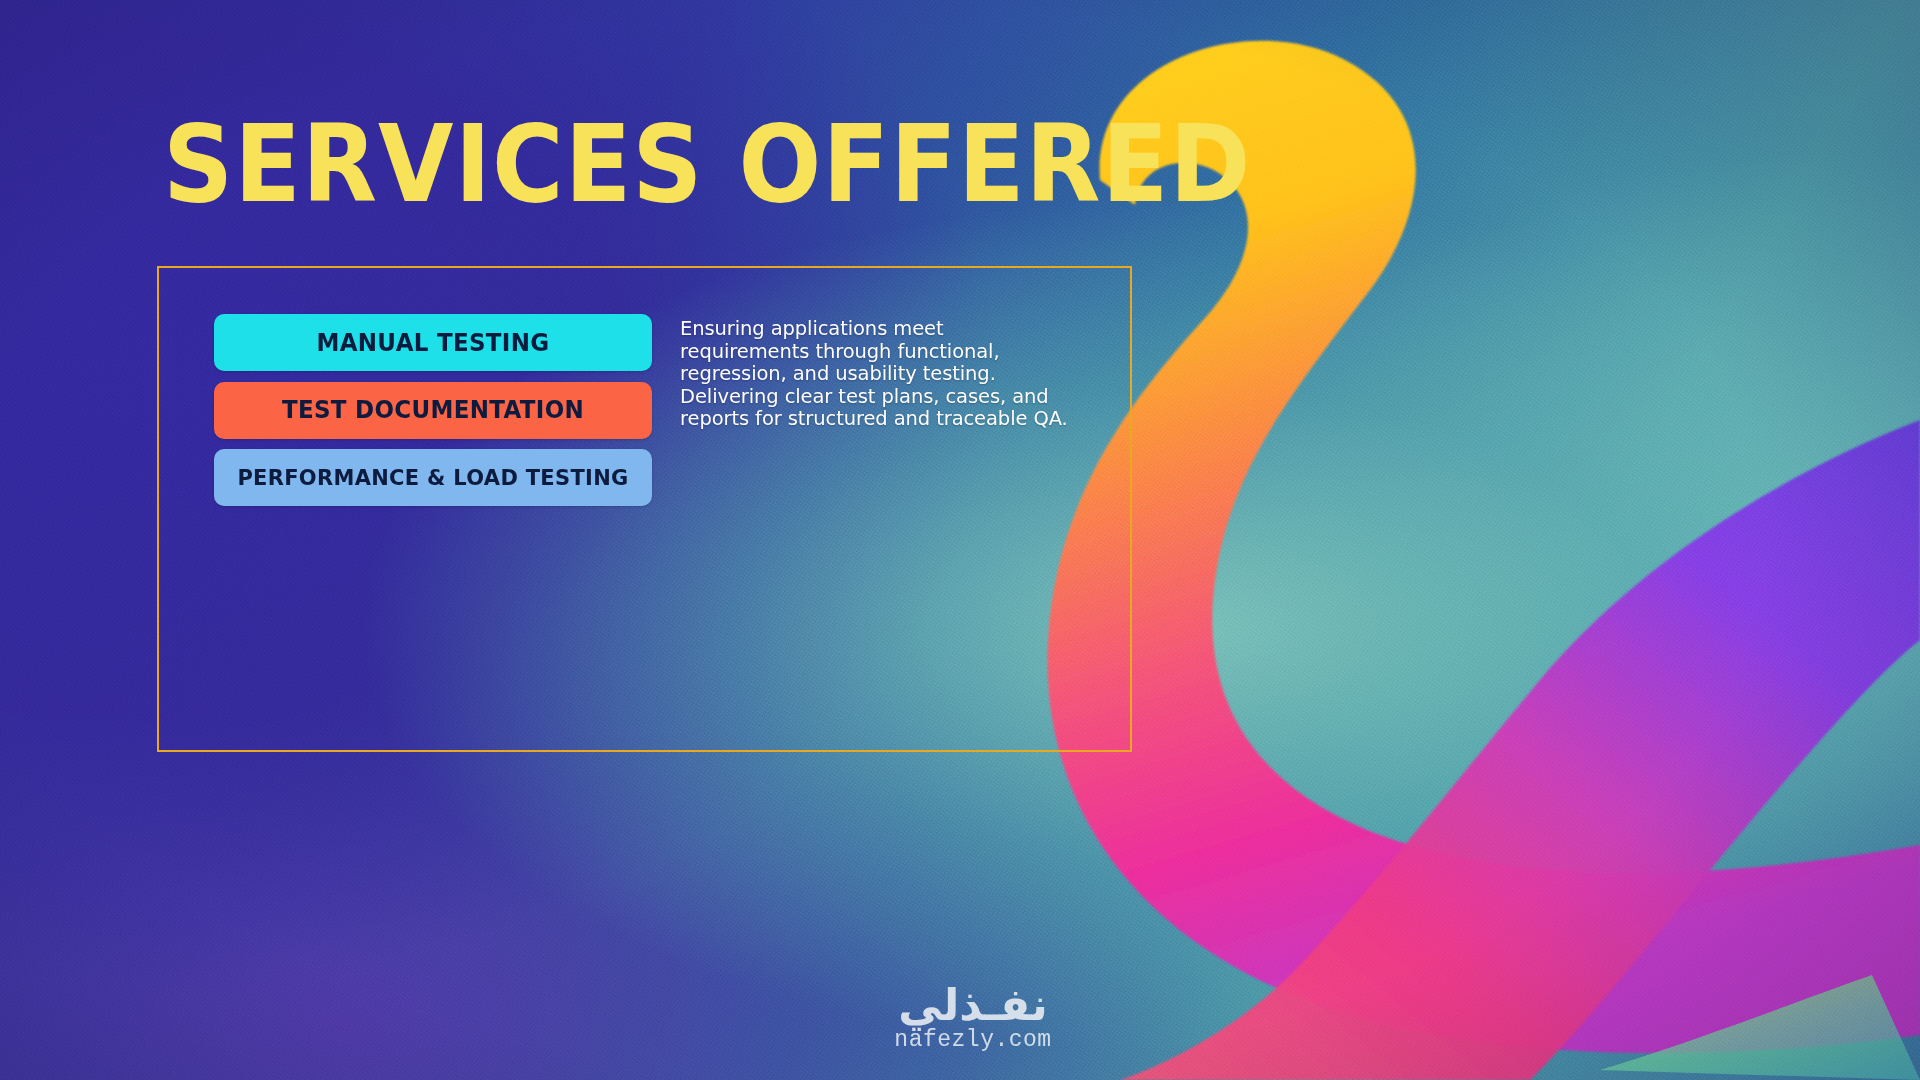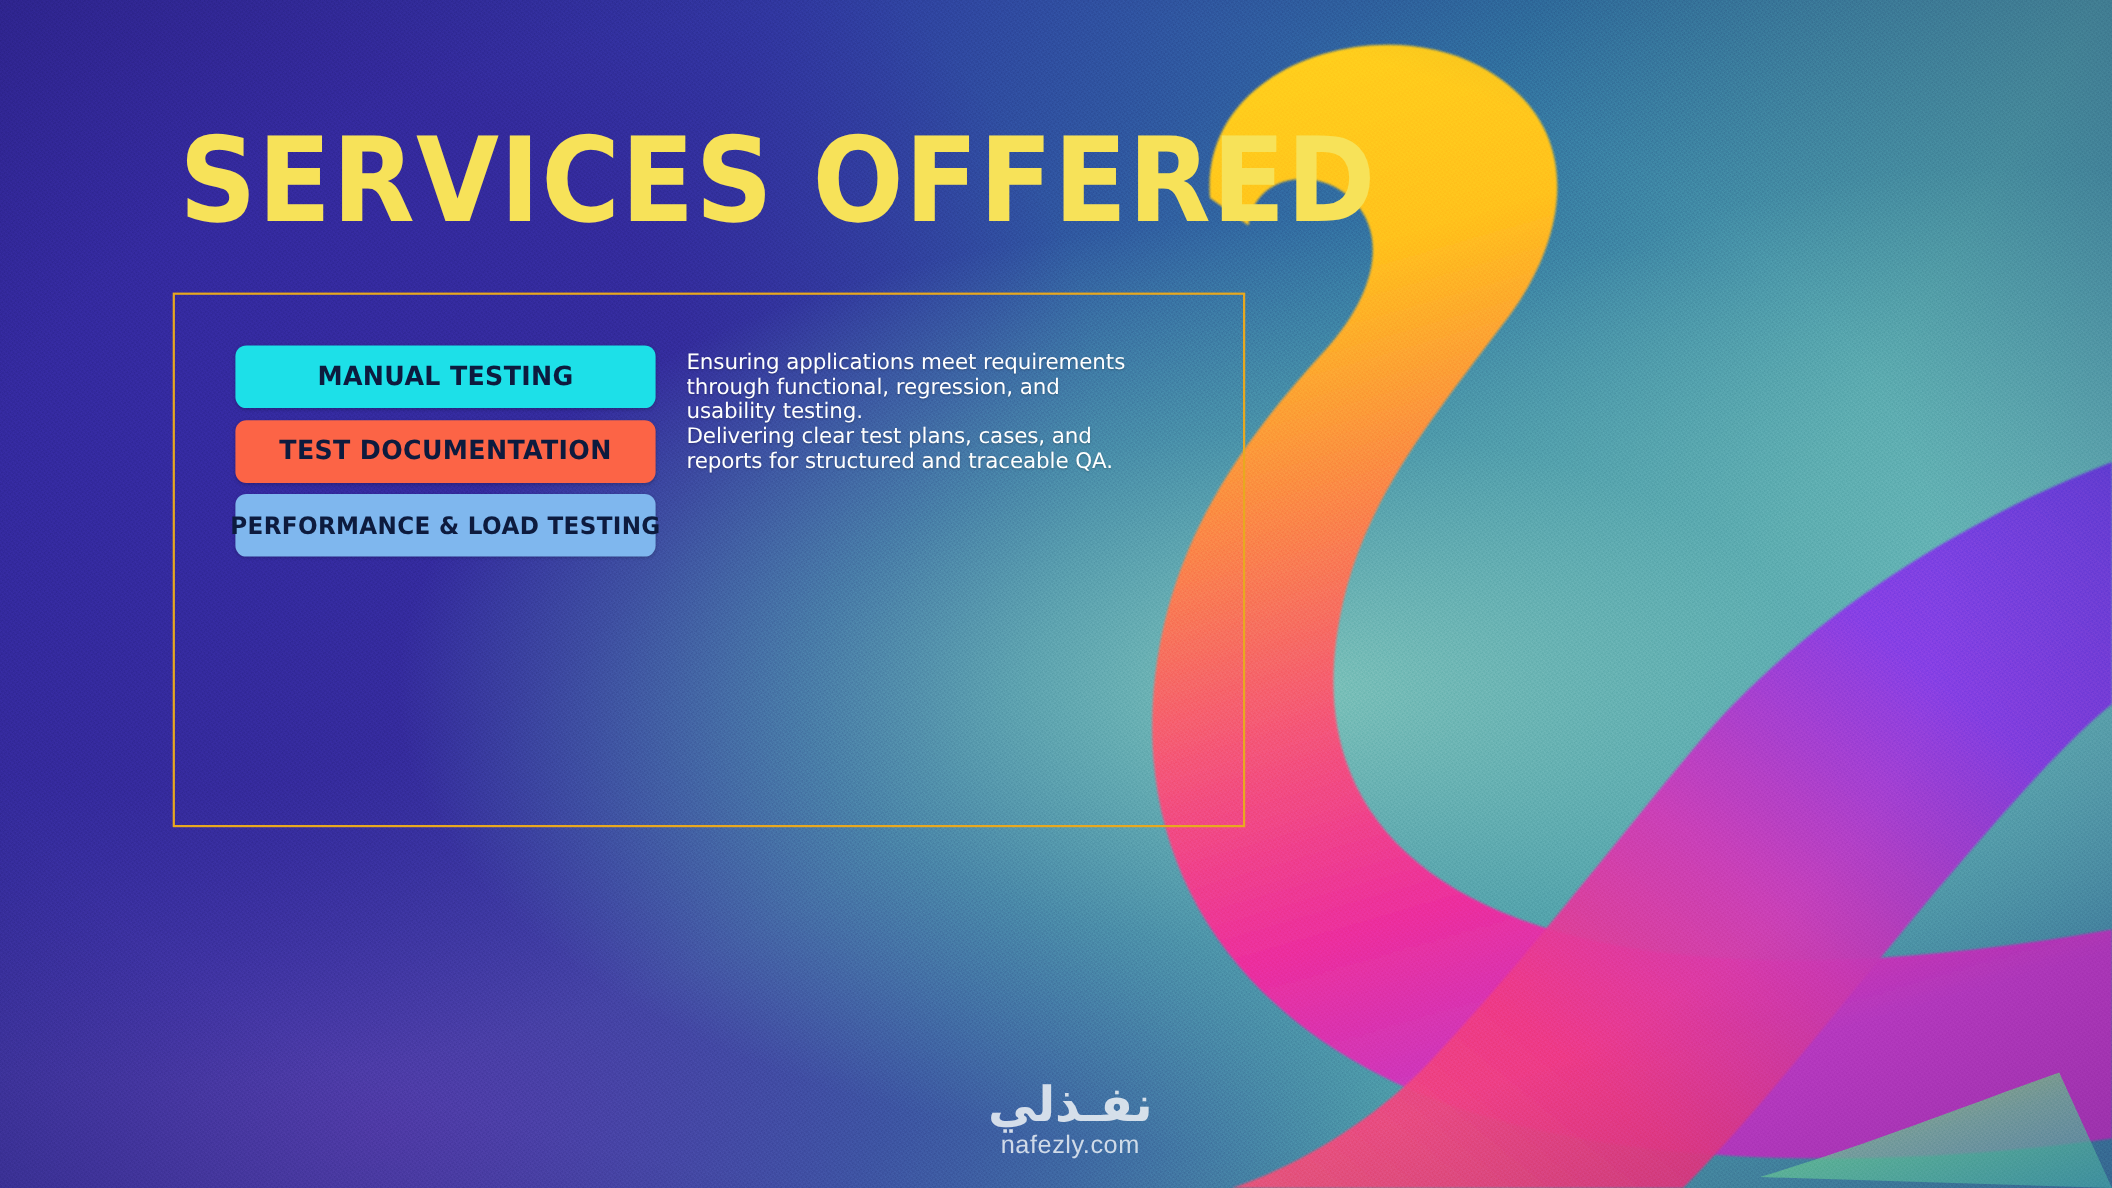--- a/index.html
+++ b/index.html
@@ -67,21 +67,21 @@
     position:absolute;
     left:214px; top:314px;
     width:860px;
   }
   .row {
     display:flex;
     align-items:flex-start;
     height:67.5px;
   }
   .pill {
-    width:382px;
+    width:438px;
     height:57px;
     border-radius:10px;
     display:flex;
     align-items:center;
     justify-content:center;
     flex:0 0 auto;
     box-shadow:0 1px 3px rgba(0,0,0,.18);
   }
   .pill-label {
     font-family:"DejaVu Sans", sans-serif;
@@ -120,21 +120,21 @@
   .footer-ar {
     font-family:"DejaVu Sans", sans-serif;
     font-size:44px;
     font-weight:700;
     color:#eef2f6;
     letter-spacing:2px;
     line-height:1;
     direction:rtl;
   }
   .footer-domain {
-    font-family:Liberation Sans, sans-serif;
+    font-family:Liberation Mono, monospace;
     font-size:23px;
     font-weight:400;
     color:#e8eef4;
     letter-spacing:.5px;
     line-height:1;
   }
 </style>
 </head>
 <body>
 

